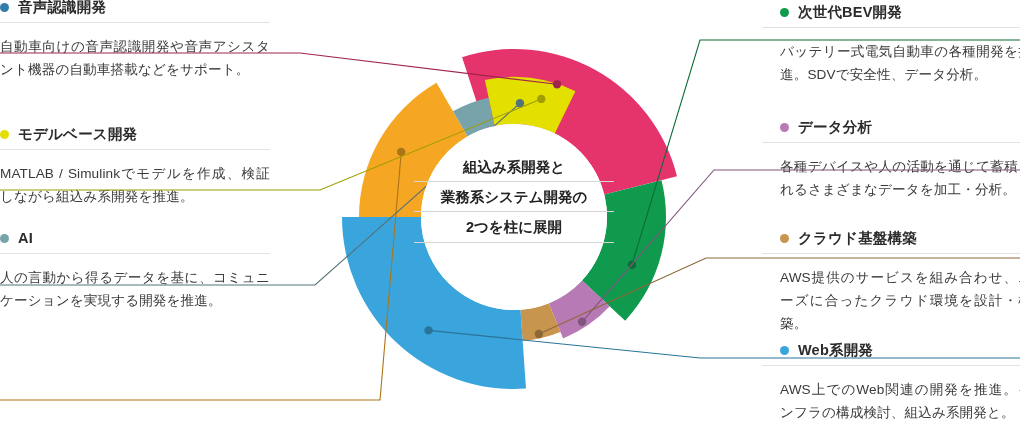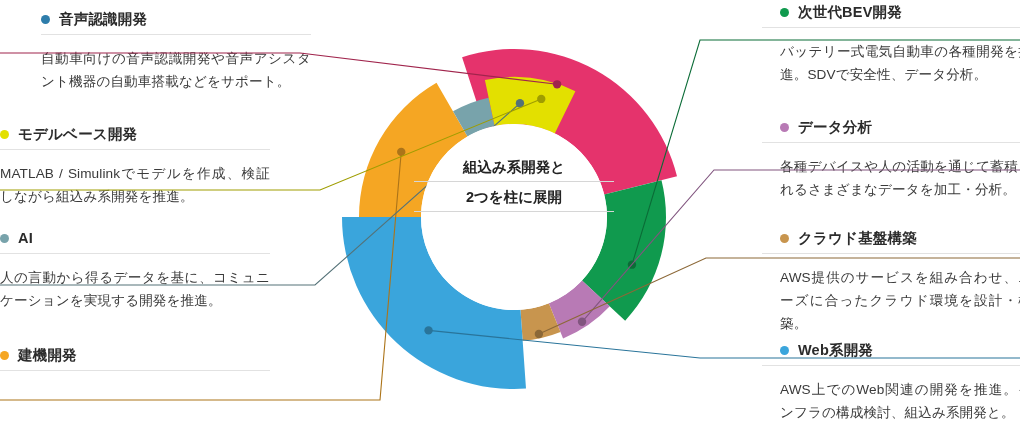--- a/index.html
+++ b/index.html
@@ -62,21 +62,21 @@
   }
   .center-line:last-child{margin-bottom:4px;}
 </style>
 </head>
 <body>
 
 <div class="stage">
 
   <div class="col col-left">
 
-    <div class="item" style="top:12px;padding-left:41px;">
+    <div class="item" style="top:0px;">
       <div class="item-head">
         <span class="dot" id="ld0" style="background: rgb(46, 125, 171);"></span>
         <span class="item-title">音声認識開発</span>
       </div>
       <div class="item-body">自動車向けの音声認識開発や音声アシスタント機器の自動車搭載などをサポート。</div>
     </div>
 
     <div class="item" style="top:127px;">
       <div class="item-head">
         <span class="dot" id="ld1" style="background: rgb(227, 224, 0);"></span>
@@ -87,24 +87,20 @@
 
     <div class="item" style="top:231px;">
       <div class="item-head">
         <span class="dot" id="ld2" style="background: rgb(120, 163, 171);"></span>
         <span class="item-title">AI</span>
       </div>
       <div class="item-body">人の言動から得るデータを基に、コミュニケーションを実現する開発を推進。</div>
     </div>
 
     <div class="item" style="top:348px;">
-      <div class="item-head">
-        <span class="dot" id="ld3" style="background: rgb(245, 166, 35);"></span>
-        <span class="item-title">建機開発</span>
-      </div>
     </div>
 
   </div>
 
   <div class="col col-right">
 
     <div class="item" style="top:5px;">
       <div class="item-head">
         <span class="dot" id="rd0" style="background: rgb(16, 154, 78);"></span>
         <span class="item-title">次世代BEV開発</span>
@@ -166,17 +162,18 @@
           <polyline points="519.9600186969465,103.27606858214914 315,285 0,285" fill="none" stroke="#547278" stroke-width="1.1"></polyline>
           <circle cx="519.9600186969465" cy="103.27606858214914" r="4.2" fill="#547278"></circle>
           <polyline points="541.2640677864764,98.90634814802948 320,190 0,190" fill="none" stroke="#9f9d00" stroke-width="1.1"></polyline>
           <circle cx="541.2640677864764" cy="98.90634814802948" r="4.2" fill="#9f9d00"></circle>
         </g>
       <circle id="hole" cx="514" cy="217" r="93" fill="#ffffff"></circle>
     </svg>
 
     <div class="center-text">
       <div class="center-line">組込み系開発と</div>
+      <div class="center-line">業務系システム開発の</div>
       <div class="center-line">2つを柱に展開</div>
     </div>
   </div>
 
 </div>
 
 </body></html>

